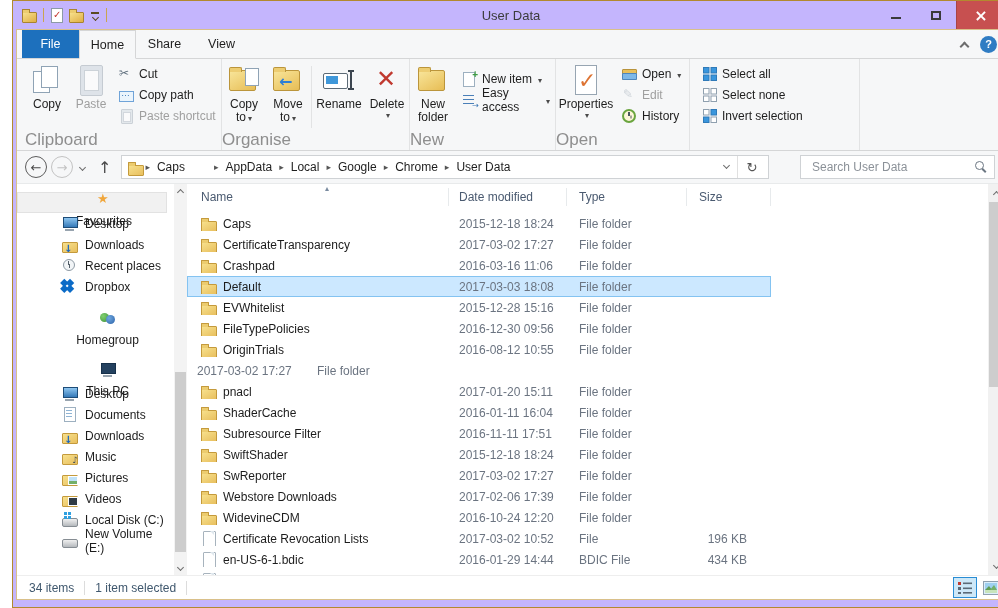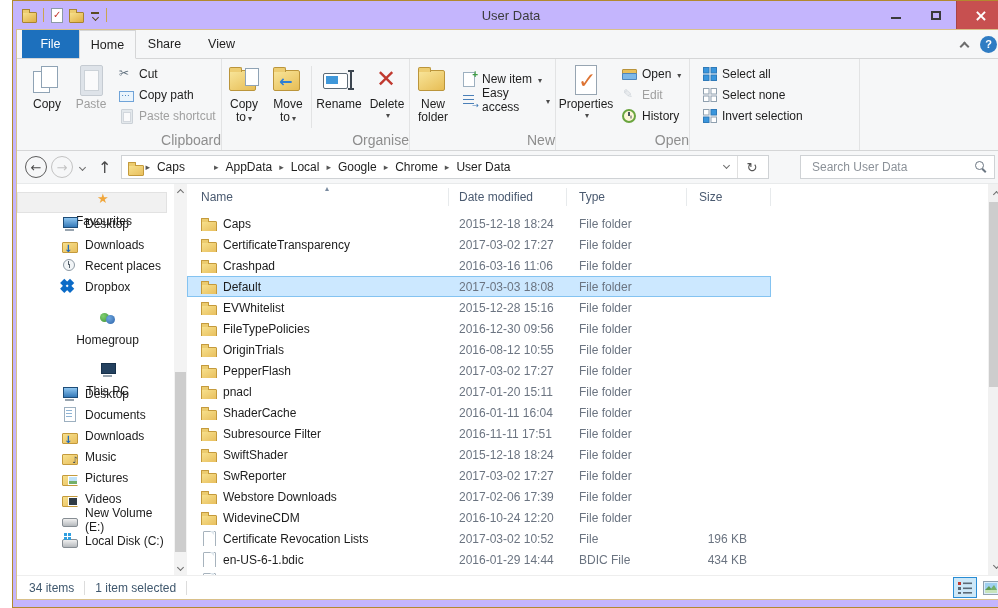--- a/index.html
+++ b/index.html
@@ -30,21 +30,21 @@
   .chv{display:inline-block;width:7px;height:7px;border-right:2px solid #6d6d6d;border-bottom:2px solid #6d6d6d;}
   .chv-up{transform:rotate(-135deg);margin-top:4px;}
   .chv-down{transform:rotate(45deg);margin-bottom:3px;}
   .chv-sm{width:5px;height:5px;border-width:1.5px;}
   .help-btn{width:17px;height:17px;border-radius:50%;background:#2f7cc3;color:#fff;font-size:11px;font-weight:bold;display:flex;align-items:center;justify-content:center;}
 
   
   .ribbon{height:92px;background:#f6f7f8;border-bottom:1px solid #d5d6d7;display:flex;align-items:stretch;padding-left:8px;flex:none;}
   .rgroup{display:flex;flex-direction:column;border-right:1px solid #e2e3e4;flex:none;}
   .rgc{flex:1;display:flex;align-items:flex-start;padding-top:3px;}
-  .rgl{height:18px;text-align:right;color:#8e8e8e;font-size:14px;line-height:16px;}
+  .rgl{height:18px;text-align:left;color:#8e8e8e;font-size:17px;line-height:16px;}
   .rbtn-big{display:flex;flex-direction:column;align-items:center;padding:1px 2px;text-align:center;}
   .rbtn-big .lbl{font-size:12px;line-height:13px;color:#1e1e1e;margin-top:1px;}
   .rcol{display:flex;flex-direction:column;padding-top:1px;}
   .rbtn-small{display:flex;align-items:center;height:21px;gap:4px;padding:0 5px;font-size:12px;color:#1e1e1e;}
   .disabled,.disabled .lbl{color:#9f9f9f !important;}
   .disabled .bic,.disabled .sic{opacity:.45;}
   .dd::after{content:'▾';font-size:8px;color:#4a4a4a;margin-left:2px;font-family:"DejaVu Sans",sans-serif;}
   .dd-below{display:block;height:9px;line-height:7px;}
   .rsep{width:1px;background:#e2e3e4;margin:4px 1px;height:62px;}
 
@@ -445,26 +445,26 @@
           </div>
           <div class="sb-item">
             <span class="ic ic-folder-pic"></span>
             <span>Pictures</span>
           </div>
           <div class="sb-item">
             <span class="ic ic-folder-video"></span>
             <span>Videos</span>
           </div>
           <div class="sb-item">
+            <span class="ic ic-disk-win"></span>
+            <span>Local Disk (C:)</span>
+          </div>
+          <div class="sb-item">
             <span class="ic ic-disk"></span>
             <span>New Volume (E:)</span>
-          </div>
-          <div class="sb-item">
-            <span class="ic ic-disk-win"></span>
-            <span>Local Disk (C:)</span>
           </div>
         </div>
       <div class="sb-scroll">
         <div class="arr" style="top:0">
             <span class="chv chv-up chv-sm"></span>
           </div>
         <div class="sb-thumb"></div>
         <div class="arr" style="bottom:0">
             <span class="chv chv-down chv-sm"></span>
           </div>
@@ -536,24 +536,20 @@
             <div class="lrow">
               <div class="cell cell-name">
                 <span class="ic ic-folder"></span>
                 <span>OriginTrials</span>
               </div>
               <div class="cell cell-date">2016-08-12 10:55</div>
               <div class="cell cell-type">File folder</div>
               <div class="cell cell-size"></div>
             </div>
             <div class="lrow">
-              <div class="cell cell-name">
-                <span class="ic ic-folder"></span>
-                <span>PepperFlash</span>
-              </div>
               <div class="cell cell-date">2017-03-02 17:27</div>
               <div class="cell cell-type">File folder</div>
               <div class="cell cell-size"></div>
             </div>
             <div class="lrow">
               <div class="cell cell-name">
                 <span class="ic ic-folder"></span>
                 <span>pnacl</span>
               </div>
               <div class="cell cell-date">2017-01-20 15:11</div>

